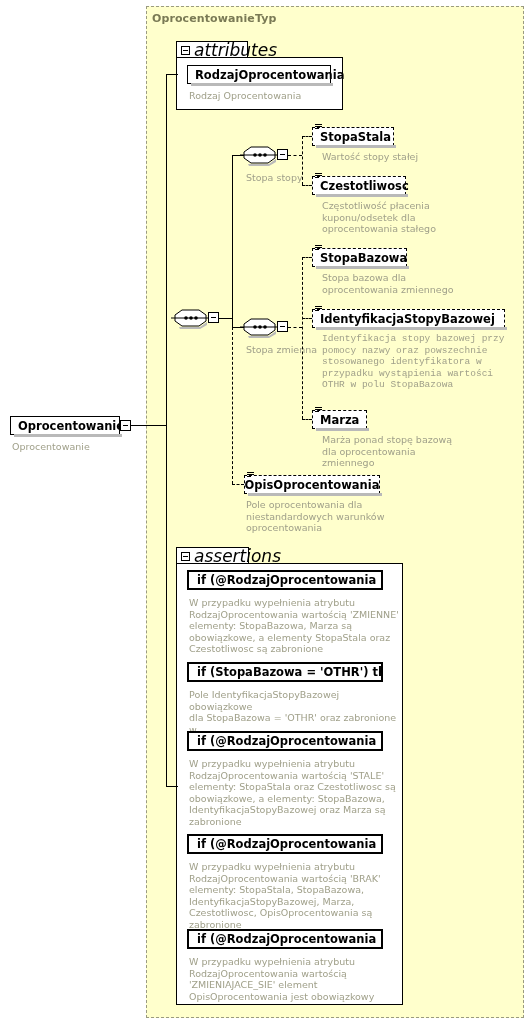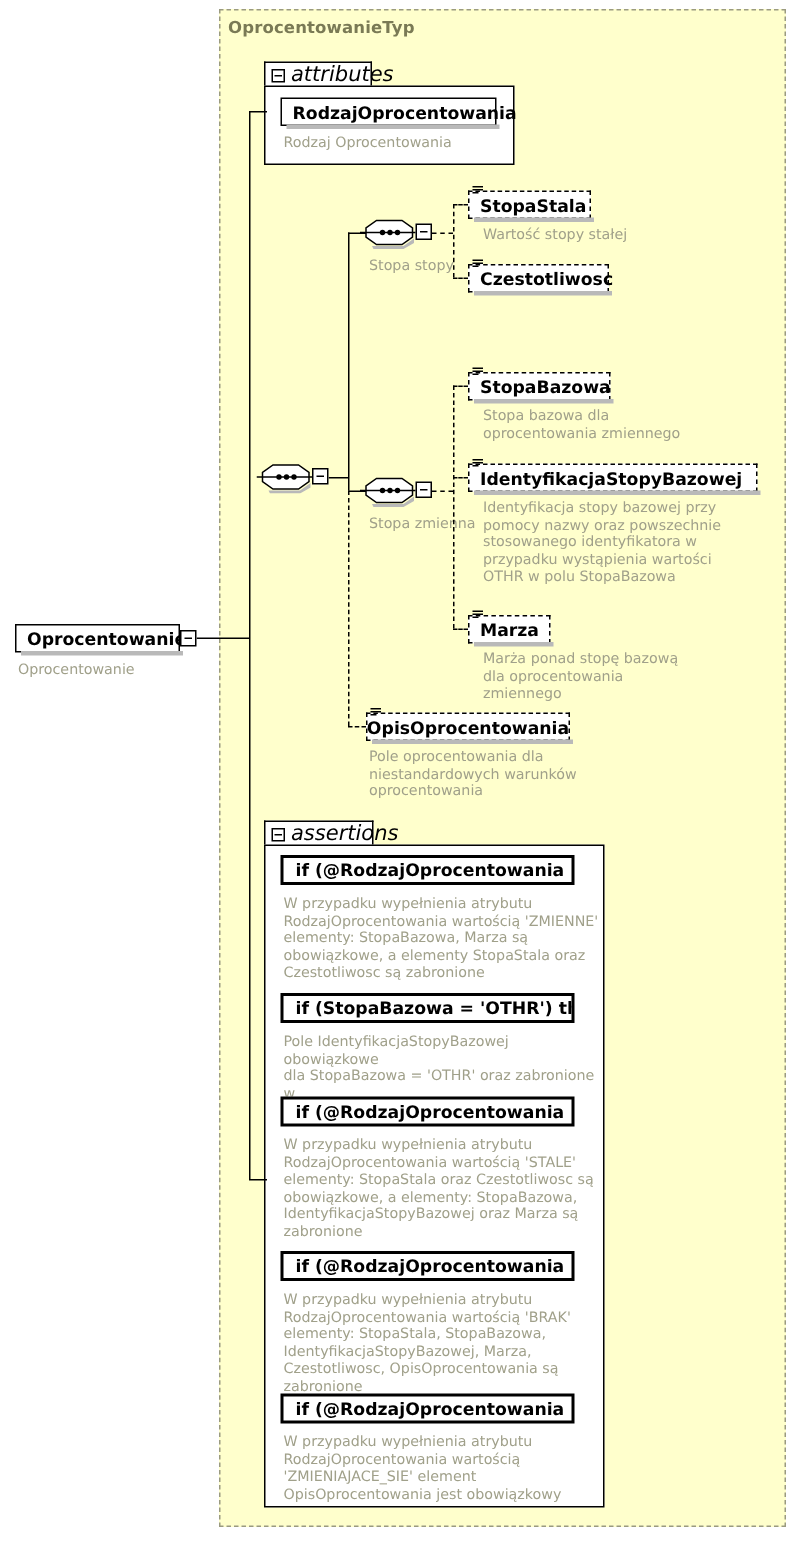--- a/index.html
+++ b/index.html
@@ -25,21 +25,21 @@
   
   .group{
     position:absolute;box-sizing:border-box;
     background:#ffffff;border:1px solid #000000;
   }
   .group-tab{
     position:absolute;box-sizing:border-box;
     background:#ffffff;border:1px solid #000000;border-bottom:none;
     height:17px;padding:0 6px 0 4px;
     display:flex;align-items:center;gap:4px;
-    font-style:italic;font-size:14px;color:#000;
+    font-style:italic;font-size:17px;color:#000;
     white-space:nowrap;
   }
   .minus{
     width:9px;height:9px;box-sizing:border-box;
     border:1px solid #000;background:#fff;
     display:inline-block;position:relative;flex:none;
   }
   .minus::before{
     content:"";position:absolute;left:1px;right:1px;top:3px;height:1px;background:#000;
   }
@@ -194,20 +194,23 @@
 
   <div class="node dashed" style="left:312px;top:176px;height:19px;width:94px;">
     <span class="shadow"></span>
     <span class="seqmark">
         <i></i>
         <i></i>
         <i></i>
       </span>
     <span>Czestotliwosc</span>
   </div>
+  <div class="ann" style="left:322px;top:200px;width:180px;">Częstotliwość płacenia
+kuponu/odsetek dla
+oprocentowania stałego</div>
 
   <div class="compositor" style="left:240px;top:316px;">
     <svg width="46" height="22" viewBox="0 0 46 22">
       <path d="M11 3 L28 3 L35 8 L35 14 L28 19 L11 19 L4 14 L4 8 Z" fill="#ffffff" stroke="#000000" stroke-width="1"></path>
       <line x1="0" y1="11" x2="38" y2="11" stroke="#000000" stroke-width="1"></line>
       <circle cx="15" cy="11" r="1.8" fill="#000"></circle>
       <circle cx="20" cy="11" r="1.8" fill="#000"></circle>
       <circle cx="25" cy="11" r="1.8" fill="#000"></circle>
       <path d="M8 20 L29 20 L36 15 L36 18 L29 22 L9 22 Z" fill="#b9b9b9"></path>
     </svg>
@@ -235,21 +238,21 @@
 
   <div class="node dashed" style="left:312px;top:309px;height:19px;width:193px;">
     <span class="shadow"></span>
     <span class="seqmark">
         <i></i>
         <i></i>
         <i></i>
       </span>
     <span>IdentyfikacjaStopyBazowej</span>
   </div>
-  <div class="ann" style="left:322px;top:333px;width:195px;">Identyfikacja stopy bazowej przy
+  <div class="ann" style="left:322px;top:333px;width:195px;font-family:Liberation Mono, monospace;">Identyfikacja stopy bazowej przy
 pomocy nazwy oraz powszechnie
 stosowanego identyfikatora w
 przypadku wystąpienia wartości
 OTHR w polu StopaBazowa</div>
 
   <div class="node dashed" style="left:312px;top:410px;height:19px;width:55px;">
     <span class="shadow"></span>
     <span class="seqmark">
         <i></i>
         <i></i>

